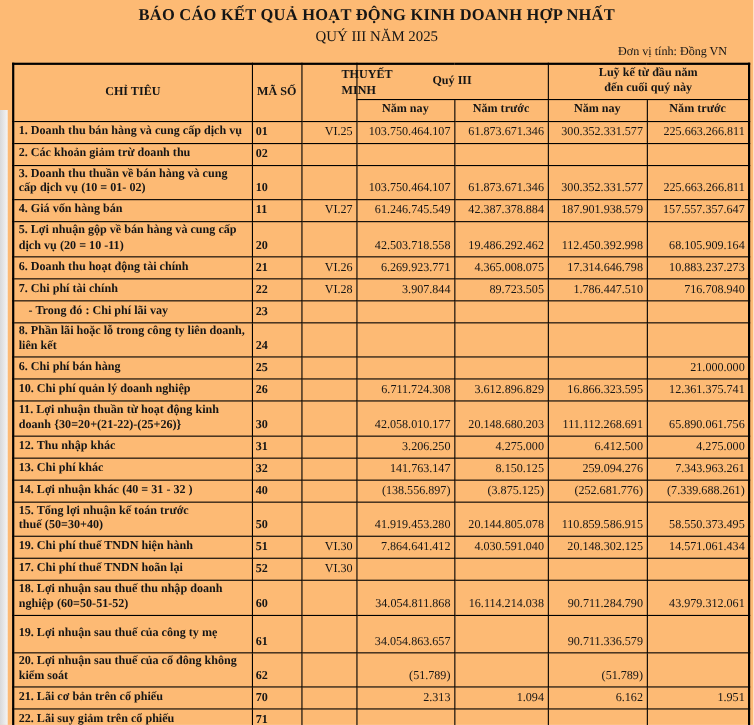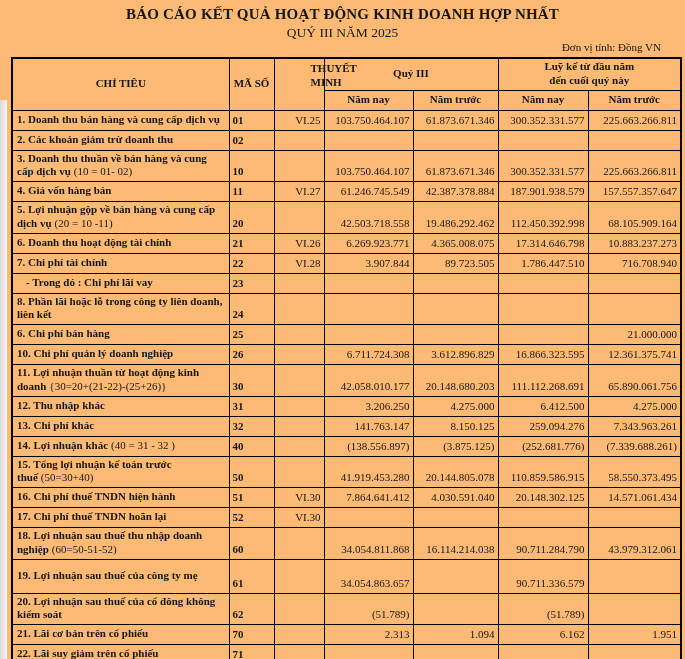--- a/index.html
+++ b/index.html
@@ -18,21 +18,21 @@
   th, td { border:1px solid #000; font-size:11px; line-height:1.25; padding:1px 3px 2px; }
   thead th { font-weight:bold; text-align:center; vertical-align:middle; }
   thead tr:first-child { height:31px; }
   thead tr:last-child  { height:20px; }
   th.h-note { vertical-align:top; padding-top:3px;padding-left:36px; }
   tbody tr { height:20px; }
   tbody tr:nth-child(20) { height:34px; }
   tbody tr:nth-child(21) { height:31px; }
   td.c-label { font-weight:bold; text-align:left; vertical-align:middle; padding-left:4px; }
   td.c-label.indent { padding-left:13px; }
-  td.c-label .formula { font-weight:normal; margin-left:3px; }
+  td.c-label .formula { font-weight:bold; margin-left:3px; }
   td.c-label .formula:empty { display:none; }
   td.c-code { font-weight:bold; vertical-align:bottom; }
   td.c-note { text-align:right; vertical-align:bottom; }
   td.c-val  { text-align:right; vertical-align:bottom; padding-right:3px; }
 </style>
 </head>
 <body>
 
 <div class="page">
   <div class="scan-edge"></div>
@@ -211,21 +211,21 @@
         <tr>
           <td class="c-label"><span>15. Tổng lợi nhuận kế toán trước thuế</span><span class="formula">(50=30+40)</span></td>
           <td class="c-code">50</td>
           <td class="c-note"></td>
           <td class="c-val">41.919.453.280</td>
           <td class="c-val">20.144.805.078</td>
           <td class="c-val">110.859.586.915</td>
           <td class="c-val">58.550.373.495</td>
         </tr>
         <tr>
-          <td class="c-label"><span>16. Chi phí thuế TNDN hiện hành</span></td>
+          <td class="c-label"><span>19. Chi phí thuế TNDN hiện hành</span></td>
           <td class="c-code">51</td>
           <td class="c-note">VI.30</td>
           <td class="c-val">7.864.641.412</td>
           <td class="c-val">4.030.591.040</td>
           <td class="c-val">20.148.302.125</td>
           <td class="c-val">14.571.061.434</td>
         </tr>
         <tr>
           <td class="c-label"><span>17. Chi phí thuế TNDN hoãn lại</span></td>
           <td class="c-code">52</td>

